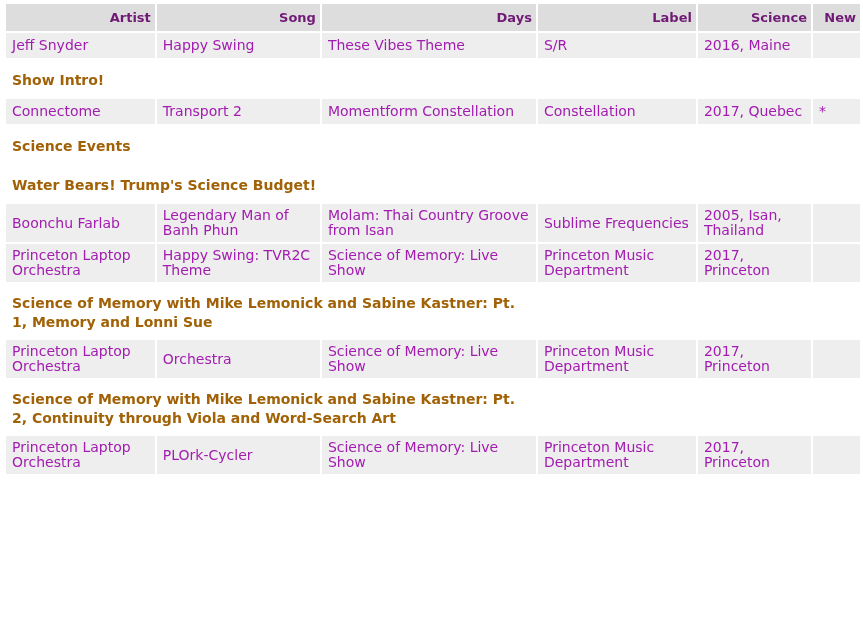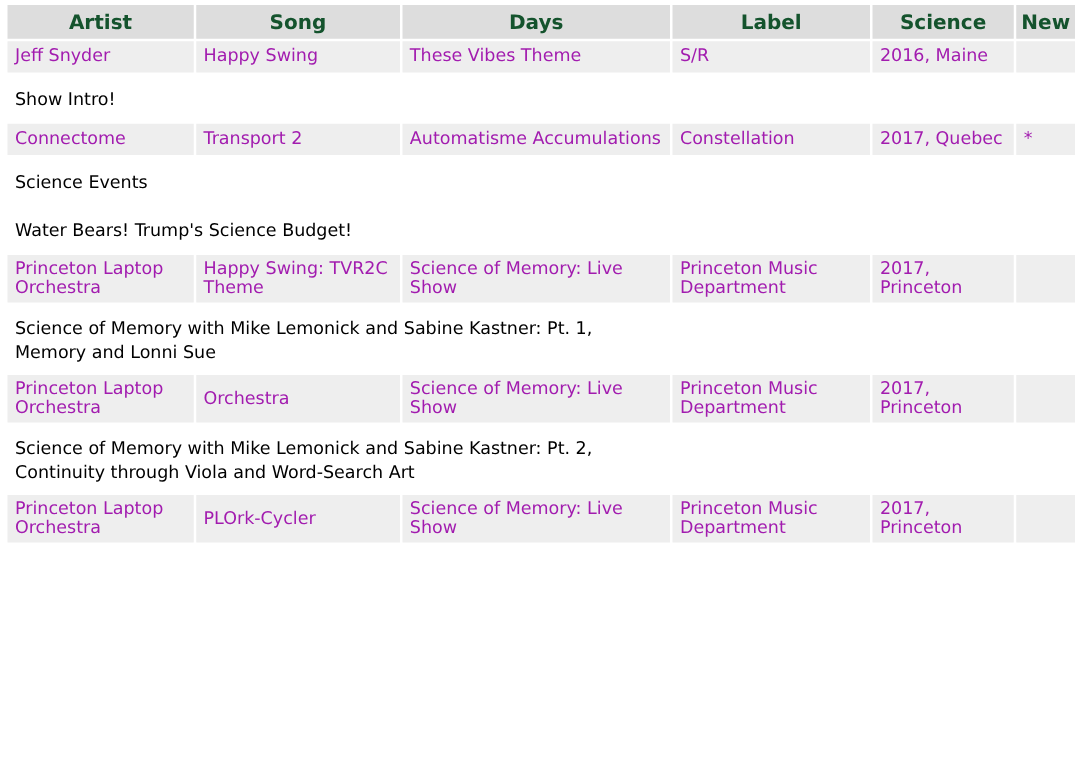--- a/index.html
+++ b/index.html
@@ -1,21 +1,21 @@
 <!DOCTYPE html>
 <html><head>
   <meta charset="utf-8">
   <style>
     html, body { margin: 0; padding: 0; background: #ffffff; }
     body { width: 863px; height: 617px; overflow: hidden; font-family: "DejaVu Sans", sans-serif; font-size: 14px; color: #222; }
     table.playlist { border-collapse: separate; border-spacing: 2px; margin: 2px 0 0 4px; width: 858px; table-layout: fixed; }
-    th { background: #dddddd; font-weight: bold; font-size: 16px; text-align: center; padding: 3px 4px; height: 21px; color: #14532d; }
+    th { background: #dddddd; font-weight: bold; font-size: 13px; text-align: right; padding: 3px 4px; height: 21px; color: #701a75; }
     td { background: #eeeeee; font-size: 14px; padding: 2px 6px; vertical-align: middle; line-height: 15px; height: 21px; color: #a21caf; }
     td.tall { height: 34px; }
-    tr.section td { background: transparent; font-weight: normal; font-size: 14px; color: #000000; padding: 10px 6px 6px 6px; line-height: 19px; }
+    tr.section td { background: transparent; font-weight: bold; font-size: 14px; color: #a16207; padding: 10px 6px 6px 6px; line-height: 19px; }
     col.c1 { width: 146px; } col.c2 { width: 160px; } col.c3 { width: 210px; } col.c4 { width: 155px; } col.c5 { width: 111px; } col.c6 { width: 46px; }
   </style>
 </head>
 <body>
 
 <table class="playlist">
   <colgroup>
       <col class="c1">
       <col class="c2">
       <col class="c3">
@@ -43,35 +43,43 @@
       <td></td>
     </tr>
 
     <tr class="section">
         <td colspan="3">Show Intro!</td>
         <td colspan="3"></td>
       </tr>
     <tr>
       <td>Connectome</td>
       <td>Transport 2</td>
-      <td>Automatisme Accumulations</td>
+      <td>Momentform Constellation</td>
       <td>Constellation</td>
       <td>2017, Quebec</td>
       <td>*</td>
     </tr>
 
     <tr class="section">
         <td colspan="3">Science Events</td>
         <td colspan="3"></td>
       </tr>
 
     <tr class="section">
         <td colspan="3">Water Bears! Trump's Science Budget!</td>
         <td colspan="3"></td>
       </tr>
+    <tr>
+      <td class="tall">Boonchu Farlab</td>
+      <td>Legendary Man of Banh Phun</td>
+      <td>Molam: Thai Country Groove from Isan</td>
+      <td>Sublime Frequencies</td>
+      <td>2005, Isan, Thailand</td>
+      <td></td>
+    </tr>
     <tr>
       <td class="tall">Princeton Laptop Orchestra</td>
       <td>Happy Swing: TVR2C Theme</td>
       <td>Science of Memory: Live Show</td>
       <td>Princeton Music Department</td>
       <td>2017, Princeton</td>
       <td></td>
     </tr>
 
     <tr class="section">

